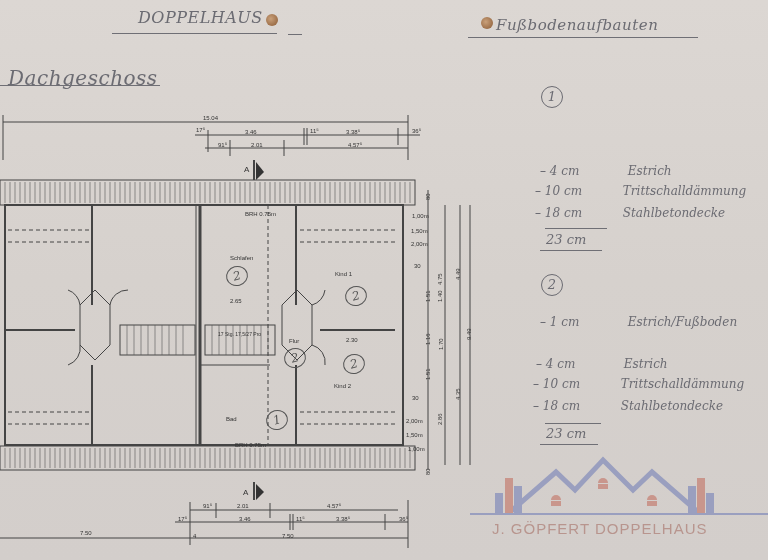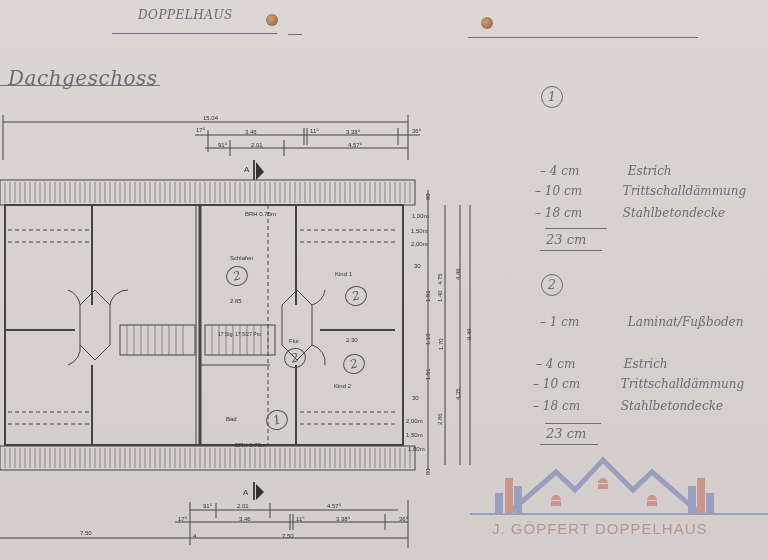--- a/index.html
+++ b/index.html
@@ -16,41 +16,42 @@
   .room{position:absolute;font-family:"Liberation Sans",sans-serif;font-size:6px;color:#333;white-space:nowrap;}
   .roomnum{position:absolute;width:20px;height:18px;border:1px solid #555;border-radius:50%;font-family:"DejaVu Serif",serif;font-style:italic;font-size:12px;line-height:18px;text-align:center;color:#555;transform:rotate(-15deg);}
   .logo-text{position:absolute;font-family:"Liberation Sans",sans-serif;font-size:15px;letter-spacing:1px;color:#b8958e;white-space:nowrap;}
   svg{position:absolute;left:0;top:0;}
 </style>
 </head>
 <body>
 
 <div class="paper">
 
-  <div class="hand" style="left:138px;top:8px;font-size:12px;">DOPPELHAUS</div>
+  <div class="hand" style="left:138px;top:8px;font-size:16px;">DOPPELHAUS</div>
   <div class="underline" style="left:112px;top:33px;width:165px;"></div>
   <div class="underline" style="left:288px;top:34px;width:14px;"></div>
   <div class="pin" style="left:266px;top:14px;"></div>
 
   <div class="pin" style="left:481px;top:17px;"></div>
+  <div class="hand" style="left:496px;top:16px;font-size:15px;">Fußbodenaufbauten</div>
   <div class="underline" style="left:468px;top:37px;width:230px;"></div>
 
   <div class="hand" style="left:8px;top:66px;font-size:20px;">Dachgeschoss</div>
   <div class="underline" style="left:0px;top:85px;width:160px;"></div>
 
   <div class="circnum" style="left:541px;top:86px;">1</div>
   <div class="line-item" style="left:540px;top:164px;">– <span class="amt">4 cm</span><span>Estrich</span></div>
   <div class="line-item" style="left:535px;top:184px;">– <span class="amt">10 cm</span><span>Trittschalldämmung</span></div>
   <div class="line-item" style="left:535px;top:206px;">– <span class="amt">18 cm</span><span>Stahlbetondecke</span></div>
   <div class="underline" style="left:545px;top:228px;width:62px;"></div>
   <div class="line-item" style="left:546px;top:232px;font-size:13px;">23 cm</div>
   <div class="underline" style="left:540px;top:250px;width:62px;"></div>
 
   <div class="circnum" style="left:541px;top:274px;">2</div>
-  <div class="line-item" style="left:540px;top:315px;">– <span class="amt">1 cm</span><span>Laminat/Fußboden</span></div>
+  <div class="line-item" style="left:540px;top:315px;">– <span class="amt">1 cm</span><span>Estrich/Fußboden</span></div>
   <div class="line-item" style="left:536px;top:357px;">– <span class="amt">4 cm</span><span>Estrich</span></div>
   <div class="line-item" style="left:533px;top:377px;">– <span class="amt">10 cm</span><span>Trittschalldämmung</span></div>
   <div class="line-item" style="left:533px;top:399px;">– <span class="amt">18 cm</span><span>Stahlbetondecke</span></div>
   <div class="underline" style="left:545px;top:423px;width:56px;"></div>
   <div class="line-item" style="left:546px;top:426px;font-size:13px;">23 cm</div>
   <div class="underline" style="left:540px;top:444px;width:58px;"></div>
 
   <svg width="768" height="560" viewBox="0 0 768 560">
     <g stroke="#444" stroke-width="1" fill="none">
 

